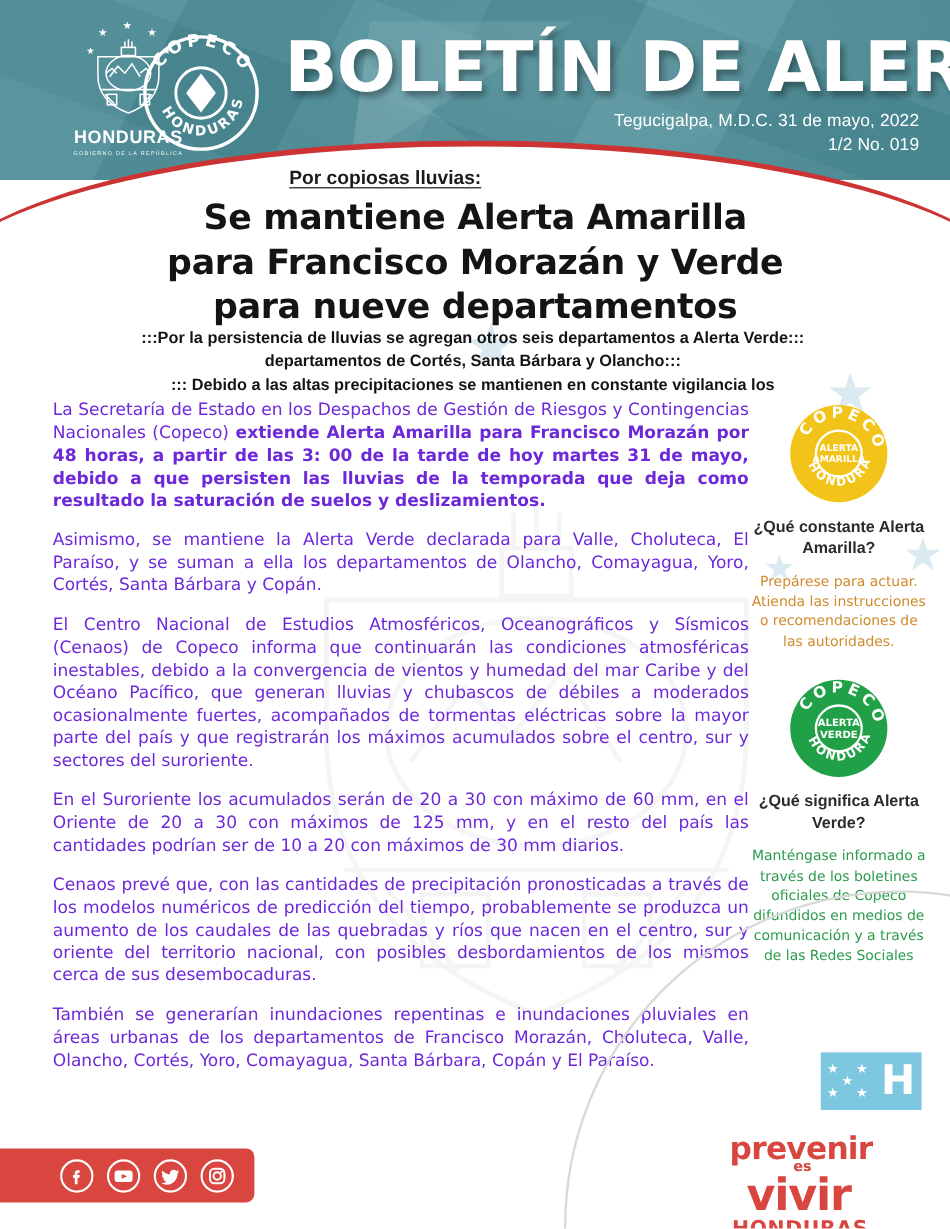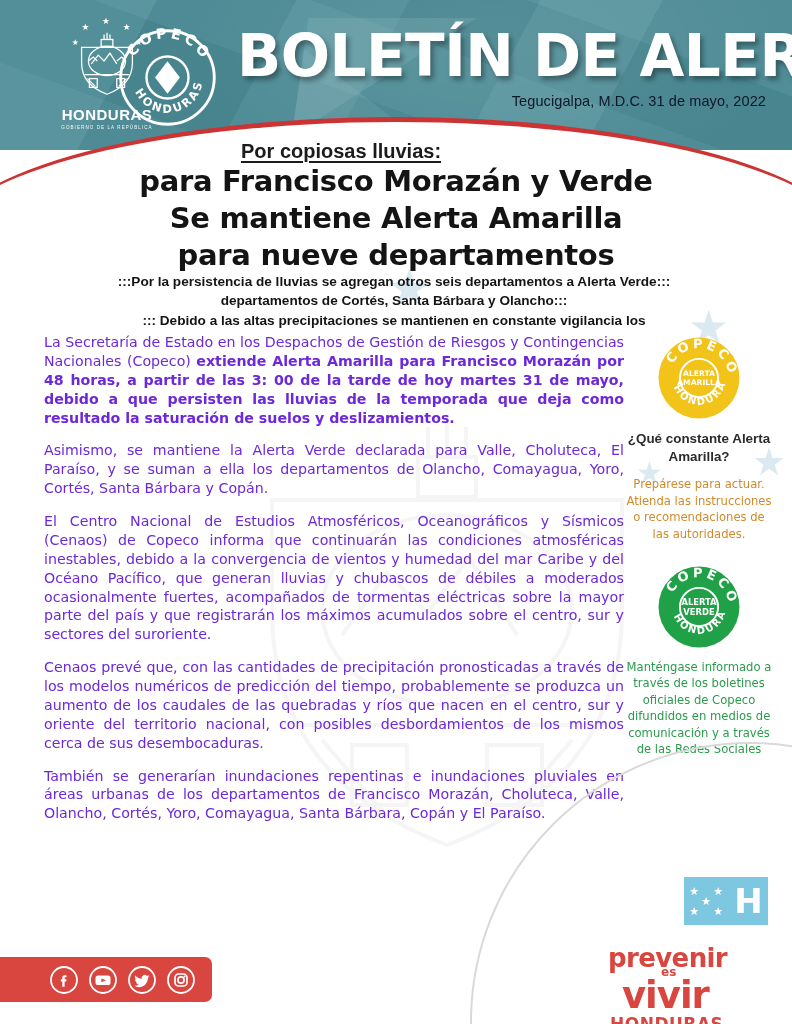--- a/index.html
+++ b/index.html
@@ -91,21 +91,21 @@
     color: #ffffff;
     letter-spacing: -0.5px;
     font-family: "DejaVu Sans", sans-serif;
     text-shadow: 3px 4px 5px rgba(0,0,0,.35);
     white-space: nowrap;
   }
   .header-meta {
     position: absolute;
     right: 26px; top: 92px;
     text-align: right;
-    color: #0f172a;
+    color: #ffffff;
     font-size: 14.5px;
     line-height: 1.35;
     letter-spacing: .1px;
   }
 
   
   .arc-wrap {
     position: absolute;
     left: 0; top: 105px;
     width: 792px; height: 95px;
@@ -133,21 +133,21 @@
     position: absolute;
     color: #bcd9e4;
     opacity: .55;
     pointer-events: none;
   }
 
   
   .kicker {
     position: absolute;
     left: 241px; top: 140px;
-    font-size: 20px;
+    font-size: 16px;
     font-weight: 600;
     color: #1b1b1b;
     text-decoration: underline;
     text-underline-offset: 3px;
   }
   .headline {
     position: absolute;
     left: 96px; top: 163px;
     width: 600px;
     text-align: center;
@@ -344,20 +344,21 @@
       </text>
       <text fill="#fff" font-size="12" font-weight="700" font-family="DejaVu Sans, sans-serif" letter-spacing="2.5">
         <textPath href="#arcBot" startOffset="13%">HONDURAS</textPath>
       </text>
     </svg>
 
     <div class="boletin-title">BOLETÍN DE ALERTA</div>
 
     <div class="header-meta">
       <div>Tegucigalpa, M.D.C. 31 de mayo, 2022</div>
+      <div>1/2   No. 019</div>
     </div>
   </div>
 
   <div class="arc-wrap">
     <div class="arc-white"></div>
   </div>
 
   <svg class="watermark" viewBox="0 0 430 470">
     <g fill="none" stroke="#555" stroke-width="4">
       <path d="M215 450 C95 405 40 325 40 215 L40 105 L390 105 L390 215 C390 325 335 405 215 450 Z"></path>
@@ -372,35 +373,36 @@
     </g>
   </svg>
   <div class="wm-star" style="left:688px; top:300px; font-size:46px;">★</div>
   <div class="wm-star" style="left:752px; top:440px; font-size:38px;">★</div>
   <div class="wm-star" style="left:636px; top:455px; font-size:30px;">★</div>
   <div class="wm-star" style="left:386px; top:258px; font-size:52px;">★</div>
 
   <div class="kicker">Por copiosas lluvias:</div>
 
   <div class="headline">
+    <div>Se mantiene Alerta Amarilla</div>
     <div>para Francisco Morazán y Verde</div>
-    <div>Se mantiene Alerta Amarilla</div>
     <div>para nueve departamentos</div>
   </div>
 
   <div class="subhead">
     <div>:::Por la persistencia de lluvias se agregan otros seis departamentos a Alerta Verde:::</div>
     <div>departamentos de Cortés, Santa Bárbara y Olancho:::</div>
     <div>::: Debido a las altas precipitaciones se mantienen en constante vigilancia los</div>
   </div>
 
   <div class="body-col">
     <p class="para"><span>La Secretaría de Estado en los Despachos de Gestión de Riesgos y Contingencias Nacionales (Copeco) </span><b>extiende Alerta Amarilla para Francisco Morazán por 48 horas, a partir de las 3: 00 de la tarde de hoy martes 31 de mayo, debido a que persisten las lluvias de la temporada que deja como resultado la saturación de suelos y deslizamientos.</b></p>
     <p class="para bold">Asimismo, se mantiene la Alerta Verde declarada para Valle, Choluteca, El Paraíso, y se suman a ella los departamentos de Olancho, Comayagua, Yoro, Cortés, Santa Bárbara y Copán.</p>
     <p class="para">El Centro Nacional de Estudios Atmosféricos, Oceanográficos y Sísmicos (Cenaos) de Copeco informa que continuarán las condiciones atmosféricas inestables, debido a la convergencia de vientos y humedad del mar Caribe y del Océano Pacífico, que generan lluvias y chubascos de débiles a moderados ocasionalmente fuertes, acompañados de tormentas eléctricas sobre la mayor parte del país y que registrarán los máximos acumulados sobre el centro, sur y sectores del suroriente.</p>
+    <p class="para">En el Suroriente los acumulados serán de 20 a 30 con máximo de 60 mm, en el Oriente de 20 a 30 con máximos de 125 mm, y en el resto del país las cantidades podrían ser de 10 a 20 con máximos de 30 mm diarios.</p>
     <p class="para">Cenaos prevé que, con las cantidades de precipitación pronosticadas a través de los modelos numéricos de predicción del tiempo, probablemente se produzca un aumento de los caudales de las quebradas y ríos que nacen en el centro, sur y oriente del territorio nacional, con posibles desbordamientos de los mismos cerca de sus desembocaduras.</p>
     <p class="para">También se generarían inundaciones repentinas e inundaciones pluviales en áreas urbanas de los departamentos de Francisco Morazán, Choluteca, Valle, Olancho, Cortés, Yoro, Comayagua, Santa Bárbara, Copán y El Paraíso.</p>
 
   </div>
 
   <div class="side side-amarilla">
     <div class="badge">
       <svg viewBox="0 0 110 110" width="84" height="84">
         <defs>
           <path id="aTop" d="M 16 55 A 39 39 0 0 1 94 55"></path>
@@ -434,20 +436,21 @@
         <text x="55" y="52" text-anchor="middle" fill="#fff" font-size="11" font-weight="700" font-family="DejaVu Sans, sans-serif">ALERTA</text>
         <text x="55" y="65" text-anchor="middle" fill="#fff" font-size="11" font-weight="700" font-family="DejaVu Sans, sans-serif">VERDE</text>
         <text fill="#fff" font-size="17" font-weight="800" font-family="DejaVu Sans, sans-serif" letter-spacing="4">
           <textPath href="#vTop" startOffset="15%">COPECO</textPath>
         </text>
         <text fill="#fff" font-size="13" font-weight="800" font-family="DejaVu Sans, sans-serif" letter-spacing="2.6">
           <textPath href="#vBot" startOffset="11%">HONDURAS</textPath>
         </text>
       </svg>
     </div>
+    <div class="side-q">¿Qué significa Alerta Verde?</div>
     <div class="side-txt verde">Manténgase informado a través de los boletines oficiales de Copeco difundidos en medios de comunicación y a través de las Redes Sociales</div>
   </div>
 
   <div class="gray-arc"></div>
 
   <div class="hn-flag-badge">
     <div class="flag-stars">
       <i style="left:0;   top:2px;">★</i>
       <i style="left:24px; top:2px;">★</i>
       <i style="left:12px; top:12px;">★</i>

